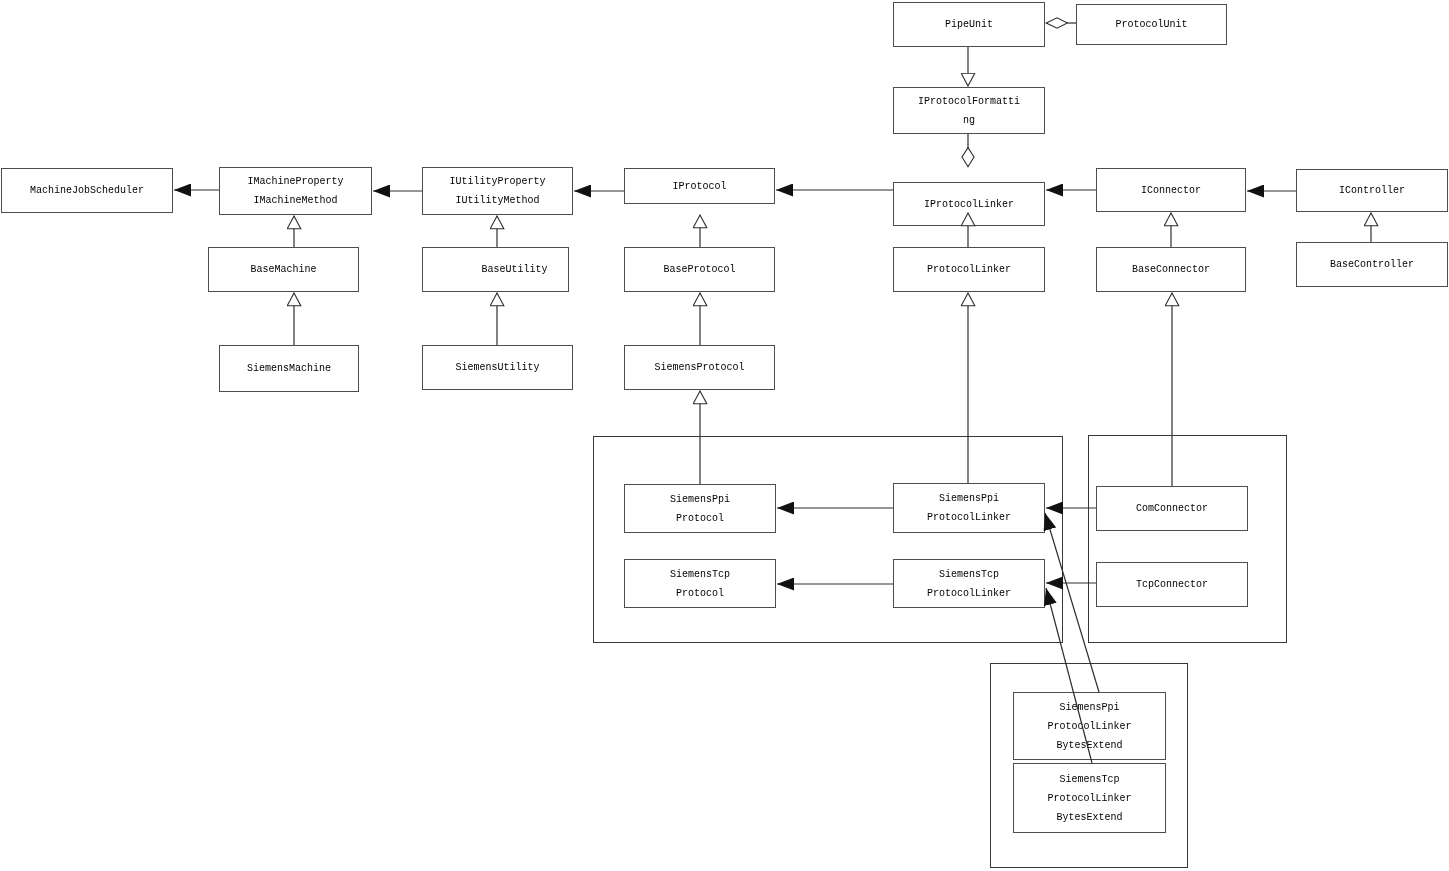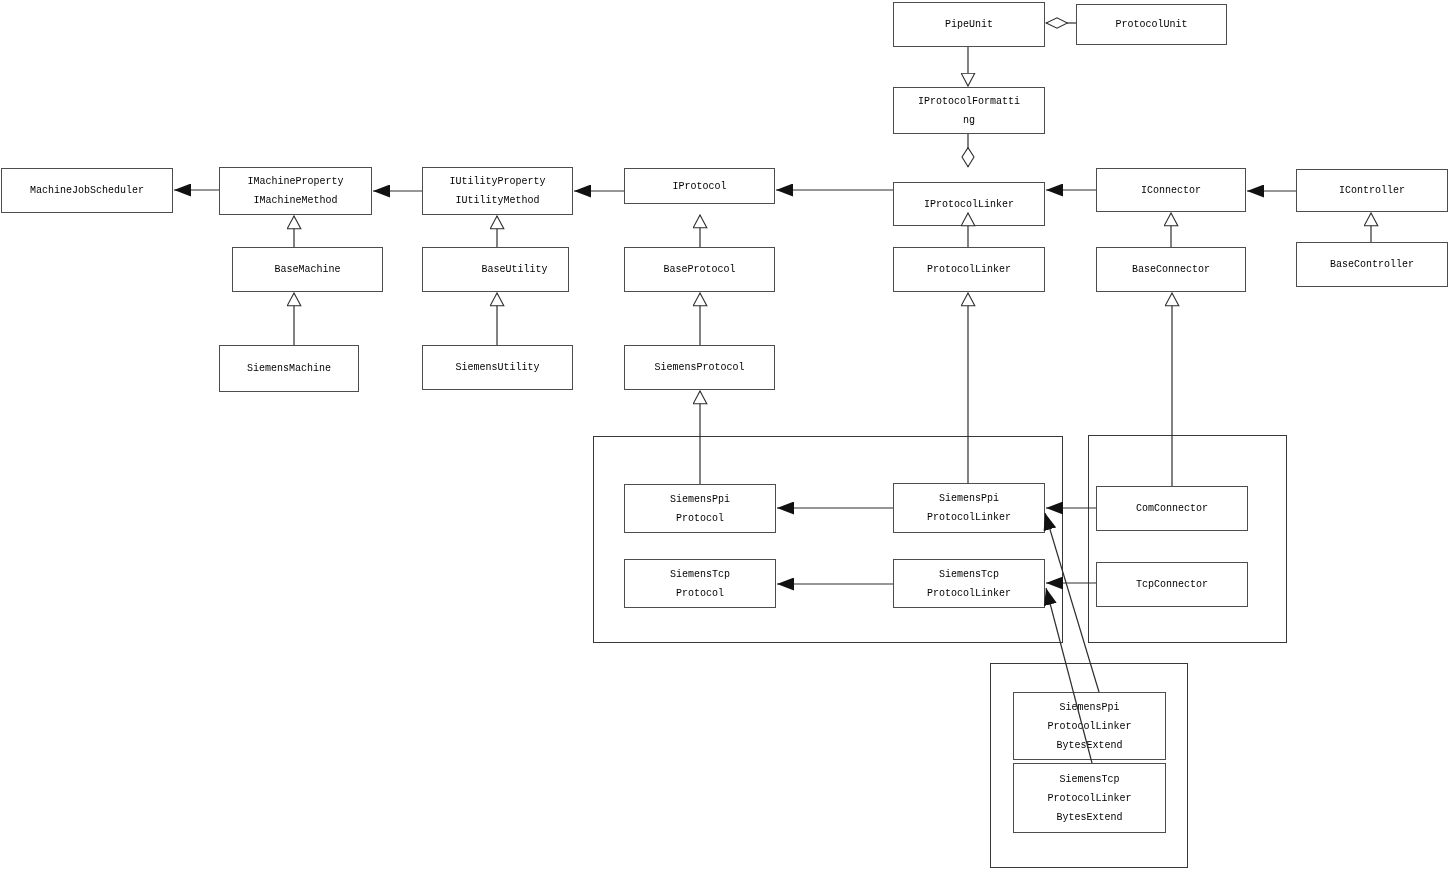--- a/index.html
+++ b/index.html
@@ -99,21 +99,21 @@
     <div class="class-node" style="left: 893px; top: 2px; width: 152px; height: 45px; border-color: rgb(77, 77, 77); color: rgb(0, 0, 0);"><span>PipeUnit</span></div>
     <div class="class-node" style="left: 1076px; top: 4px; width: 151px; height: 41px; border-color: rgb(77, 77, 77); color: rgb(0, 0, 0);"><span>ProtocolUnit</span></div>
     <div class="class-node" style="left: 893px; top: 87px; width: 152px; height: 47px; border-color: rgb(77, 77, 77); color: rgb(0, 0, 0);"><span>IProtocolFormatti</span><span>ng</span></div>
     <div class="class-node" style="left: 1px; top: 168px; width: 172px; height: 45px; border-color: rgb(77, 77, 77); color: rgb(0, 0, 0); align-items: center;"><span>MachineJobScheduler</span></div>
     <div class="class-node" style="left: 219px; top: 167px; width: 153px; height: 48px; border-color: rgb(77, 77, 77); color: rgb(0, 0, 0);"><span>IMachineProperty</span><span>IMachineMethod</span></div>
     <div class="class-node" style="left: 422px; top: 167px; width: 151px; height: 48px; border-color: rgb(77, 77, 77); color: rgb(0, 0, 0);"><span>IUtilityProperty</span><span>IUtilityMethod</span></div>
     <div class="class-node" style="left: 624px; top: 168px; width: 151px; height: 36px; border-color: rgb(77, 77, 77); color: rgb(0, 0, 0);"><span>IProtocol</span></div>
     <div class="class-node" style="left: 893px; top: 168px; width: 152px; height: 44px; border-color: rgb(77, 77, 77); color: rgb(0, 0, 0); margin-top: 14px;"><span>IProtocolLinker</span></div>
     <div class="class-node" style="left: 1096px; top: 168px; width: 150px; height: 44px; border-color: rgb(77, 77, 77); color: rgb(0, 0, 0);"><span>IConnector</span></div>
     <div class="class-node" style="left: 1296px; top: 169px; width: 152px; height: 43px; border-color: rgb(77, 77, 77); color: rgb(0, 0, 0);"><span>IController</span></div>
-    <div class="class-node" style="left: 232px; top: 247px; width: 151px; height: 45px; border-color: rgb(77, 77, 77); color: rgb(0, 0, 0);"><span>BaseMachine</span></div>
+    <div class="class-node" style="left: 208px; top: 247px; width: 151px; height: 45px; border-color: rgb(77, 77, 77); color: rgb(0, 0, 0);"><span>BaseMachine</span></div>
     <div class="class-node" style="left: 422px; top: 247px; width: 147px; height: 45px; border-color: rgb(77, 77, 77); color: rgb(0, 0, 0); padding-left: 38px;"><span>BaseUtility</span></div>
     <div class="class-node" style="left: 624px; top: 247px; width: 151px; height: 45px; border-color: rgb(77, 77, 77); color: rgb(0, 0, 0);"><span>BaseProtocol</span></div>
     <div class="class-node" style="left: 893px; top: 247px; width: 152px; height: 45px; border-color: rgb(77, 77, 77); color: rgb(0, 0, 0);"><span>ProtocolLinker</span></div>
     <div class="class-node" style="left: 1096px; top: 247px; width: 150px; height: 45px; border-color: rgb(77, 77, 77); color: rgb(0, 0, 0);"><span>BaseConnector</span></div>
     <div class="class-node" style="left: 1296px; top: 242px; width: 152px; height: 45px; border-color: rgb(77, 77, 77); color: rgb(0, 0, 0);"><span>BaseController</span></div>
     <div class="class-node" style="left: 219px; top: 345px; width: 140px; height: 47px; border-color: rgb(77, 77, 77); color: rgb(0, 0, 0);"><span>SiemensMachine</span></div>
     <div class="class-node" style="left: 422px; top: 345px; width: 151px; height: 45px; border-color: rgb(77, 77, 77); color: rgb(0, 0, 0);"><span>SiemensUtility</span></div>
     <div class="class-node" style="left: 624px; top: 345px; width: 151px; height: 45px; border-color: rgb(77, 77, 77); color: rgb(0, 0, 0);"><span>SiemensProtocol</span></div>
     <div class="class-node" style="left: 624px; top: 484px; width: 152px; height: 49px; border-color: rgb(77, 77, 77); color: rgb(0, 0, 0);"><span>SiemensPpi</span><span>Protocol</span></div>
     <div class="class-node" style="left: 893px; top: 483px; width: 152px; height: 50px; border-color: rgb(77, 77, 77); color: rgb(0, 0, 0);"><span>SiemensPpi</span><span>ProtocolLinker</span></div>

